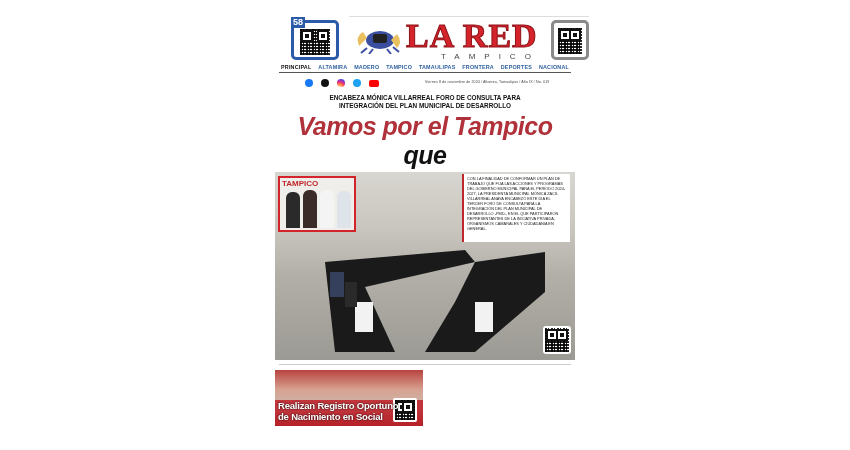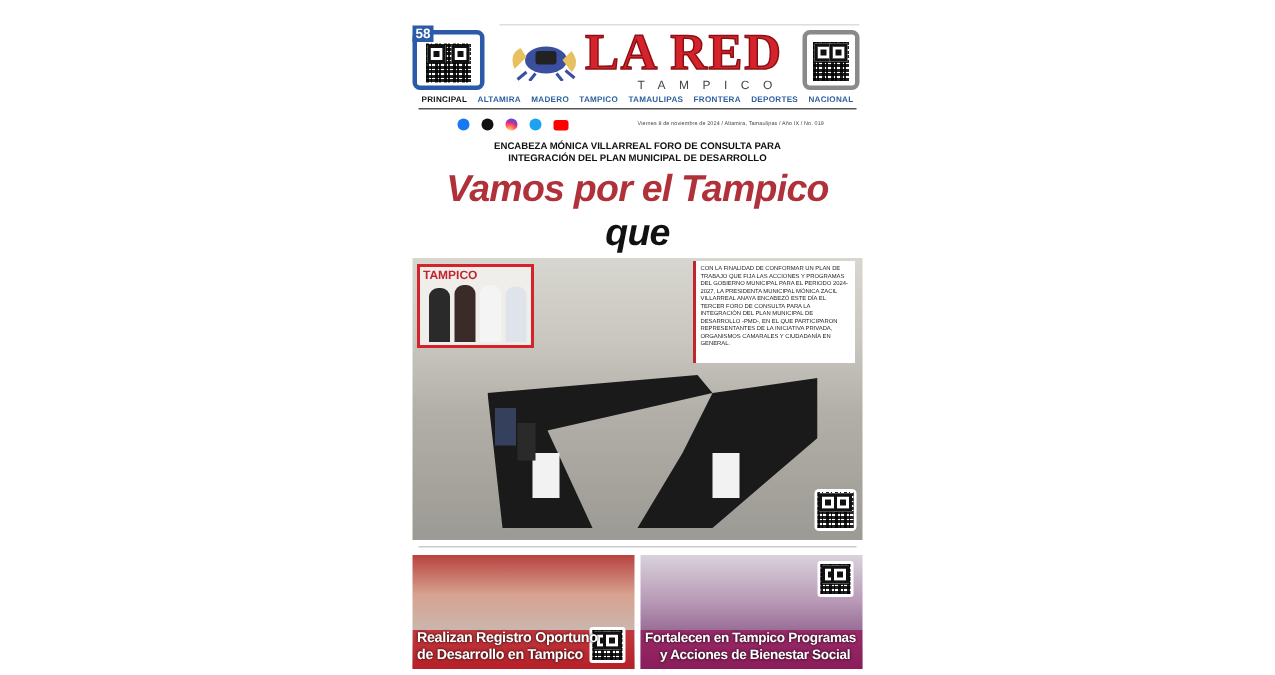--- a/index.html
+++ b/index.html
@@ -1,18 +1,18 @@
 <!DOCTYPE html>
 <html><head>
 <meta charset="utf-8">
 <style>
   html,body{margin:0;padding:0;background:#ffffff;}
   body{width:850px;height:450px;position:relative;overflow:hidden;font-family:"Liberation Sans",sans-serif;}
   .page{position:absolute;left:275px;top:14px;width:300px;height:422px;background:#fff;}
-  .hdr{position:absolute;left:0;top:0;width:300px;height:48px;text-align:center;}
+  .hdr{position:absolute;left:16px;top:0;width:300px;height:48px;text-align:center;}
   .topline{position:absolute;left:58px;top:2px;width:240px;height:1px;background:#ddd;}
   .qr{position:absolute;background:
       repeating-linear-gradient(90deg,#222 0 2px,#fff 2px 3px,#222 3px 4px,#fff 4px 6px),
       repeating-linear-gradient(0deg,#222 0 2px,#fff 2px 3px,#222 3px 5px,#fff 5px 6px);
       background-blend-mode:multiply;}
   .qr::before,.qr::after{content:"";position:absolute;width:8px;height:8px;border:2px solid #111;background:#fff;box-shadow:inset 0 0 0 2px #fff,inset 0 0 0 4px #111;}
   .qr::before{left:1px;top:1px;}
   .qr::after{right:1px;top:1px;}
   .qrbox-l{position:absolute;left:0;top:6px;width:48px;height:40px;border:3px solid #2b5aa8;border-radius:5px;background:#fff;box-sizing:border-box;}
   .qrbox-r{position:absolute;right:2px;top:6px;width:38px;height:40px;border:3px solid #8a8a8a;border-radius:5px;background:#fff;box-sizing:border-box;}
@@ -31,21 +31,21 @@
   .headline{position:absolute;left:0;top:98px;width:300px;text-align:center;font-size:25px;font-weight:bold;line-height:29px;color:#111;letter-spacing:-.5px;font-style:italic;}
   .headline .red{color:#b0313a;}
   .photo{position:absolute;left:0;top:158px;width:300px;height:188px;background:
       linear-gradient(180deg,#d8d6d0 0%,#c9c6bf 30%,#b2afa8 55%,#9c9a94 100%);overflow:hidden;}
   .tables{position:absolute;left:50px;top:70px;width:220px;height:110px;}
   .inset{position:absolute;left:3px;top:4px;width:78px;height:56px;border:2px solid #d4232b;background:#efeeea;box-sizing:border-box;}
   .inset-title{position:absolute;left:2px;top:1px;font-size:8px;font-weight:bold;color:#c0272d;}
   .desc{position:absolute;left:187px;top:2px;width:108px;height:68px;background:#fff;border-left:2px solid #c0272d;box-sizing:border-box;padding:2px 3px;font-size:3.9px;line-height:5px;color:#222;text-transform:uppercase;}
   .qr-photo{position:absolute;right:4px;bottom:6px;width:28px;height:28px;background:#fff;border-radius:3px;padding:2px;box-sizing:border-box;}
   .sep{position:absolute;left:4px;top:350px;width:292px;height:1px;background:#ccc;}
-  .card{position:absolute;top:356px;height:76px;overflow:hidden;}
+  .card{position:absolute;top:356px;height:56px;overflow:hidden;}
   .card1{left:0;width:148px;background:linear-gradient(180deg,#b8433f 0%,#d7a291 35%,#c8b9b0 70%,#8a2a2a 100%);}
   .card2{left:152px;width:148px;background:linear-gradient(180deg,#d9d2dc 0%,#b99ab7 40%,#8e5f8c 75%,#5a2e5a 100%);}
   .card-title{position:absolute;left:3px;bottom:4px;font-size:9.5px;font-weight:bold;color:#fff;line-height:11px;text-shadow:0 0 2px #000;letter-spacing:-.2px;}
   .card-band{position:absolute;left:0;bottom:0;width:100%;height:26px;background:rgba(190,30,40,.85);}
   .card2 .card-band{background:rgba(150,25,90,.8);}
   .card-qr{position:absolute;width:24px;height:24px;background:#fff;border-radius:2px;padding:2px;box-sizing:border-box;}
 </style>
 </head>
 <body>
 
@@ -130,28 +130,18 @@
 
   <div class="sep"></div>
 
   <div class="card card1">
     <div class="card-band"></div>
     <div class="card-qr" style="right:6px;bottom:4px;">
       <div class="qr" style="position:relative;width:20px;height:20px;"></div>
     </div>
     <div class="card-title">
       <div>Realizan Registro Oportuno</div>
-      <div>de Desarrollo en Tampico</div>
+      <div>de Nacimiento en Social</div>
     </div>
   </div>
 
-  <div class="card card2">
-    <div class="card-band"></div>
-    <div class="card-qr" style="right:6px;top:4px;">
-      <div class="qr" style="position:relative;width:20px;height:20px;"></div>
-    </div>
-    <div class="card-title" style="font-size:9px;">
-      <div>Fortalecen en Tampico Programas</div>
-      <div style="padding-left:10px;">y Acciones de Bienestar Social</div>
-    </div>
-  </div>
 
 </div>
 
 </body></html>

